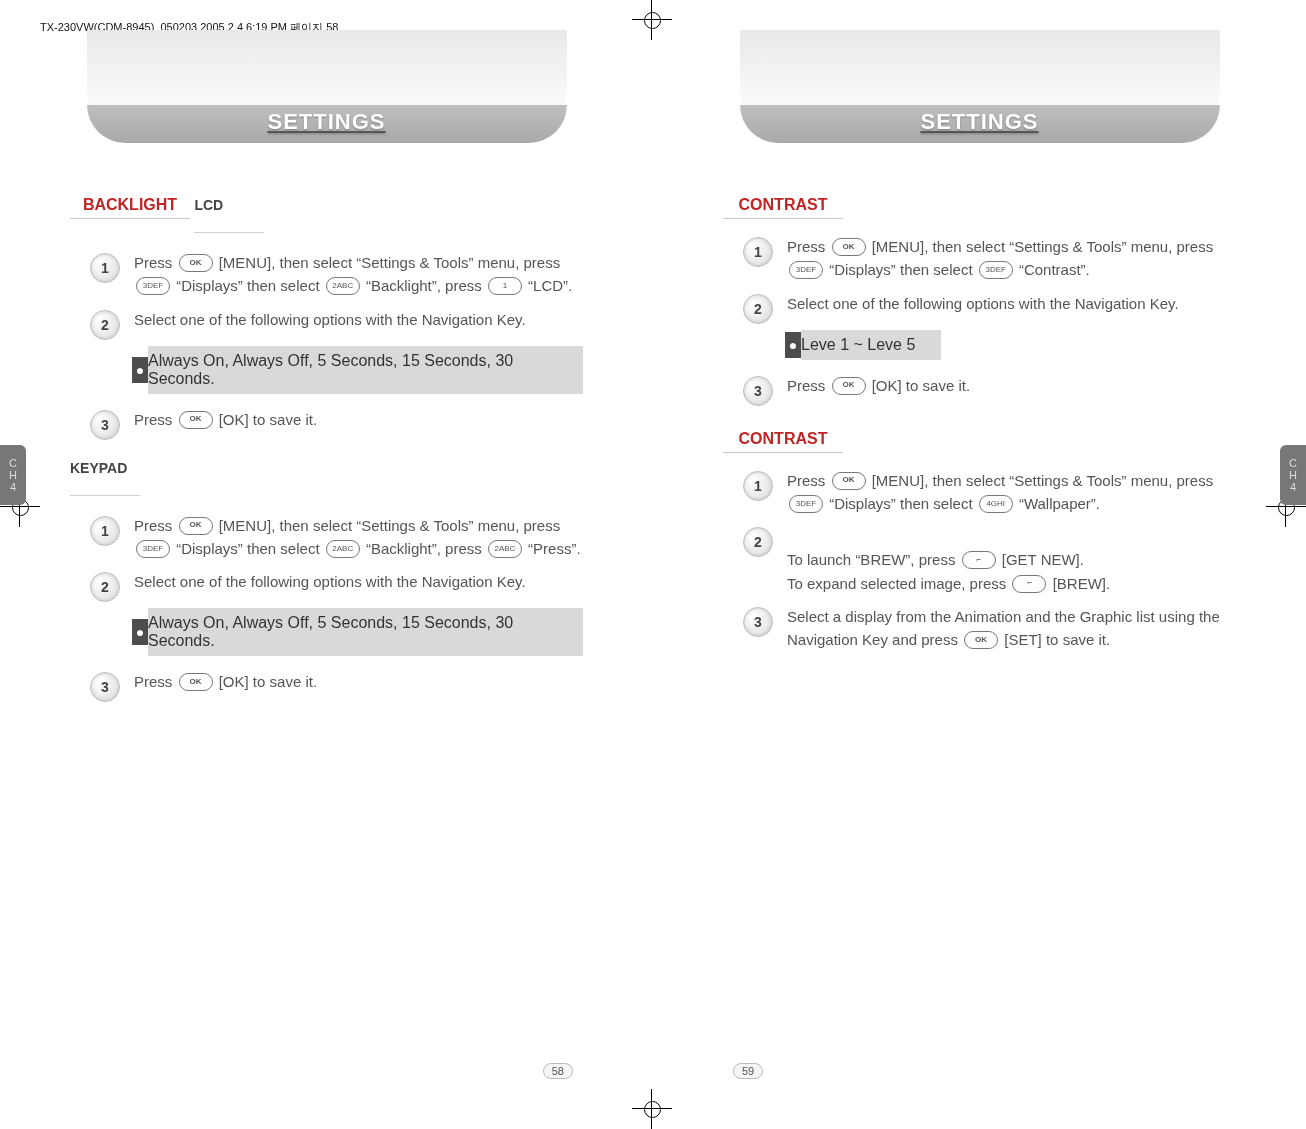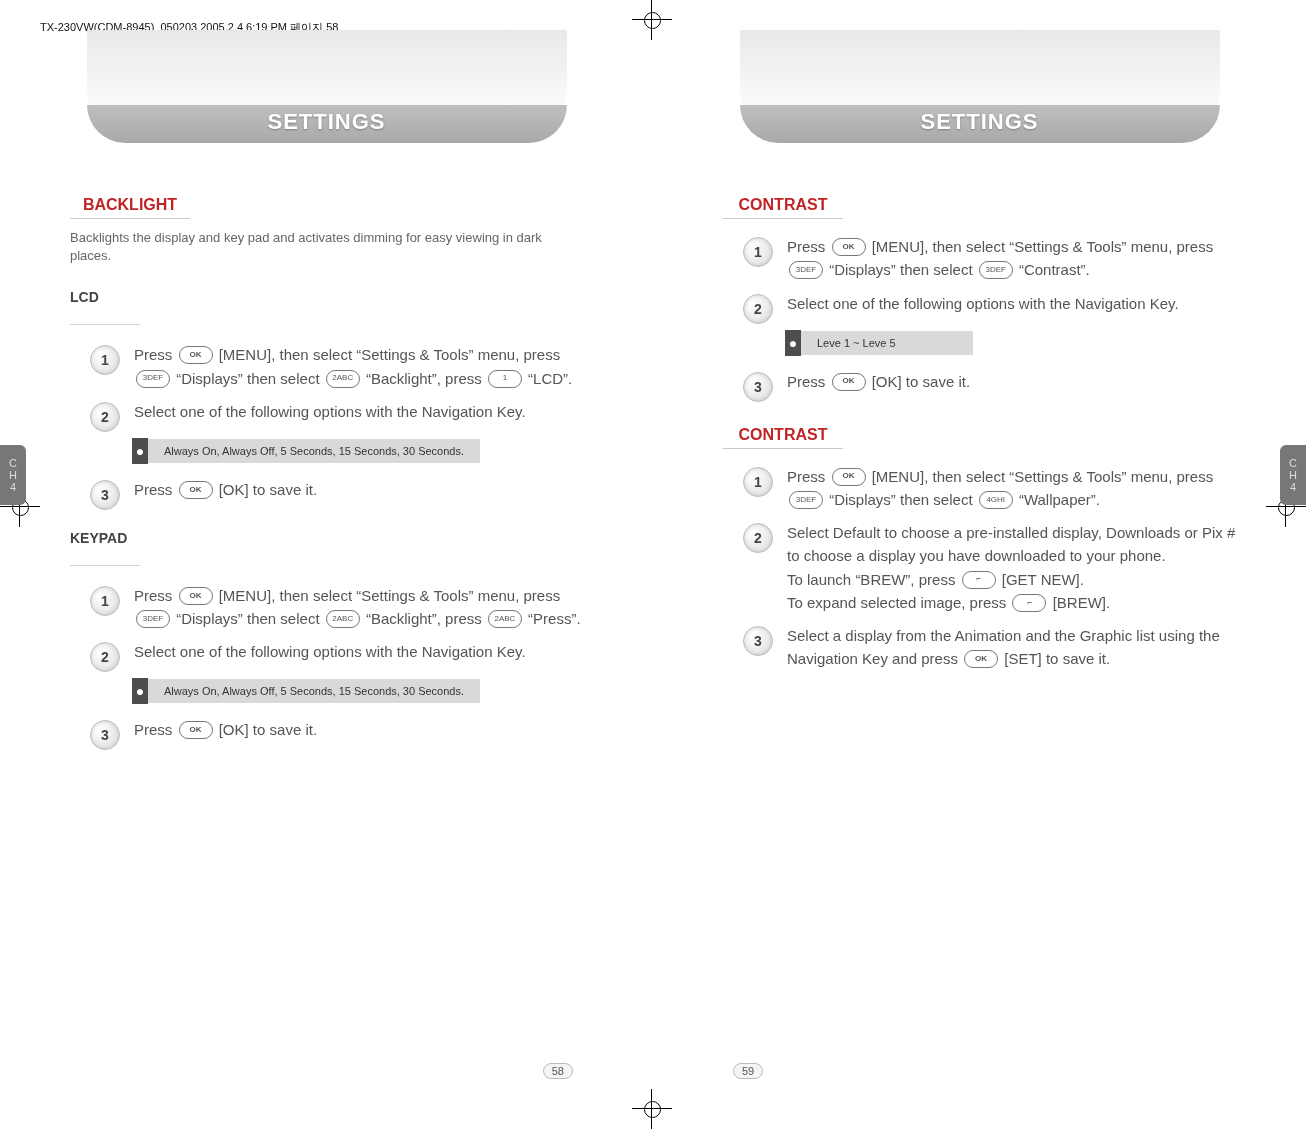--- a/index.html
+++ b/index.html
@@ -2,36 +2,36 @@
 <html><head>
 <meta charset="utf-8">
 <style>
   html,body{margin:0;padding:0;background:#fff;font-family:"Helvetica Neue",Arial,sans-serif;color:#555;}
   body{width:1306px;height:1129px;position:relative;overflow:hidden;}
   .header-line{position:absolute;top:20px;left:40px;font-size:11px;font-family:Arial,sans-serif;color:#111;}
   .spread{display:flex;width:100%;height:100%;}
   .page{flex:1;position:relative;box-sizing:border-box;padding:30px 70px 40px 70px;}
   .title-band{position:relative;margin:0 auto 35px auto;width:480px;height:105px;
     background:linear-gradient(#e8e8e8,#f9f9f9 60%,#f1f1f1);
-    border-radius:0 0 55px 55px;display:flex;align-items:flex-end;justify-content:center;padding-bottom:8px;}
+    border-radius:0 0 55px 55px;display:flex;align-items:flex-end;justify-content:center;padding-bottom:8px;text-decoration:underline;}
   .title-band span{color:#fff;font-weight:700;letter-spacing:1px;font-size:22px;text-shadow:0 1px 2px rgba(0,0,0,.3);background:rgba(0,0,0,0);position:relative;top:0;}
   .title-band::after{content:"";position:absolute;bottom:0;left:0;right:0;height:38px;background:linear-gradient(#bfbfbf,#a9a9a9);border-radius:0 0 55px 55px;z-index:0;}
   .title-band span{z-index:1;}
   .section-h{color:#c02424;font-weight:700;font-size:16px;border-bottom:1px solid #c9c9c9;padding-bottom:4px;margin:18px 0 6px 0;display:inline-block;min-width:120px;text-align:center;}
   .sub-h{font-weight:700;color:#444;font-size:14px;border-bottom:1px solid #d0d0d0;display:inline-block;margin:14px 0 8px 0;padding-bottom:19px;min-width:70px;}
   .intro{font-size:13px;color:#666;line-height:1.4;margin:4px 0 10px 0;}
   .step{display:flex;align-items:flex-start;margin:10px 0 6px 0;}
   .step-num{width:28px;height:28px;border-radius:50%;background:radial-gradient(circle at 30% 30%,#fff,#dcdcdc);
     border:1px solid #bbb;display:flex;align-items:center;justify-content:center;font-weight:700;color:#444;font-size:14px;margin-right:14px;flex:0 0 28px;margin-top:2px;box-shadow:inset 0 0 4px rgba(0,0,0,.15);}
   .step-text{font-size:15px;color:#555;line-height:1.55;}
   .key{display:inline-flex;align-items:center;justify-content:center;min-width:26px;height:16px;border:1px solid #777;border-radius:9px;font-size:8px;padding:0 3px;margin:0 2px;vertical-align:middle;position:relative;top:-1px;background:#fff;}
   .key.ok{font-size:8px;font-weight:700;}
   .note-box{display:flex;align-items:center;margin:6px 0 14px 42px;}
   .note-dot{width:16px;height:26px;background:#4d4d4d;display:flex;align-items:center;justify-content:center;color:#fff;font-size:14px;}
-  .note-body{background:#d9d9d9;font-size:11px;color:#333;padding:6px 16px;min-width:300px;}
+  .note-body{background:#d9d9d9;font-size:16px;color:#333;padding:6px 0;min-width:300px;}
   .side-tab{position:absolute;top:445px;width:26px;height:60px;background:#777;color:#ddd;font-size:11px;display:flex;flex-direction:column;align-items:center;justify-content:center;border-radius:0 6px 6px 0;line-height:1.1;}
   .page-left .side-tab{left:0;border-radius:0 6px 6px 0;}
   .page-right .side-tab{right:0;border-radius:6px 0 0 6px;}
   .page-num{position:absolute;bottom:50px;font-size:11px;color:#555;}
   .page-left .page-num{right:80px;}
   .page-right .page-num{left:80px;}
   .page-num .bubble{display:inline-block;border:1px solid #bbb;border-radius:10px;padding:1px 8px;background:#f5f5f5;}
   
   .reg{position:absolute;width:24px;height:24px;}
   .reg::before,.reg::after{content:"";position:absolute;background:#000;}
@@ -68,21 +68,20 @@
     <div class="side-tab">
       <span>C</span>
       <span>H</span>
       <span>4</span>
     </div>
     <div class="title-band">
       <span>SETTINGS</span>
     </div>
 
     <div class="section-h">BACKLIGHT</div>
-    <div class="intro">Backlights the display and key pad and activates dimming for easy viewing in dark places.</div>
 
     
     <div class="sub-h">LCD</div>
     <div class="step-block">
       <div class="step">
         <div class="step-num">1</div>
         <div class="step-text">
           <span>Press </span><span class="key ok">OK</span><span> [MENU], then select “Settings &amp; Tools” menu, press </span><span class="key">3DEF</span><span> “Displays” then select </span><span class="key">2ABC</span><span> “Backlight”, press </span><span class="key">1</span><span> “LCD”.</span>
         </div>
       </div>
@@ -168,21 +167,21 @@
     <div class="step-block">
       <div class="step">
         <div class="step-num">1</div>
         <div class="step-text">
           <span>Press </span><span class="key ok">OK</span><span> [MENU], then select “Settings &amp; Tools” menu, press </span><span class="key">3DEF</span><span> “Displays” then select </span><span class="key">4GHI</span><span> “Wallpaper”.</span>
         </div>
       </div>
       <div class="step">
         <div class="step-num">2</div>
         <div class="step-text">
-          <span>Select Default to choose a pre-installed display, Downloads or Pix # to choose a display you have downloaded to your phone.</span><br>
+          <br>
           <span>To launch “BREW”, press </span><span class="key">⌐</span><span> [GET NEW].</span><br>
           <span>To expand selected image, press </span><span class="key">⌐</span><span> [BREW].</span>
         </div>
       </div>
       <div class="step">
         <div class="step-num">3</div>
         <div class="step-text">
           <span>Select a display from the Animation and the Graphic list using the Navigation Key and press </span><span class="key ok">OK</span><span> [SET] to save it.</span>
         </div>
       </div>

